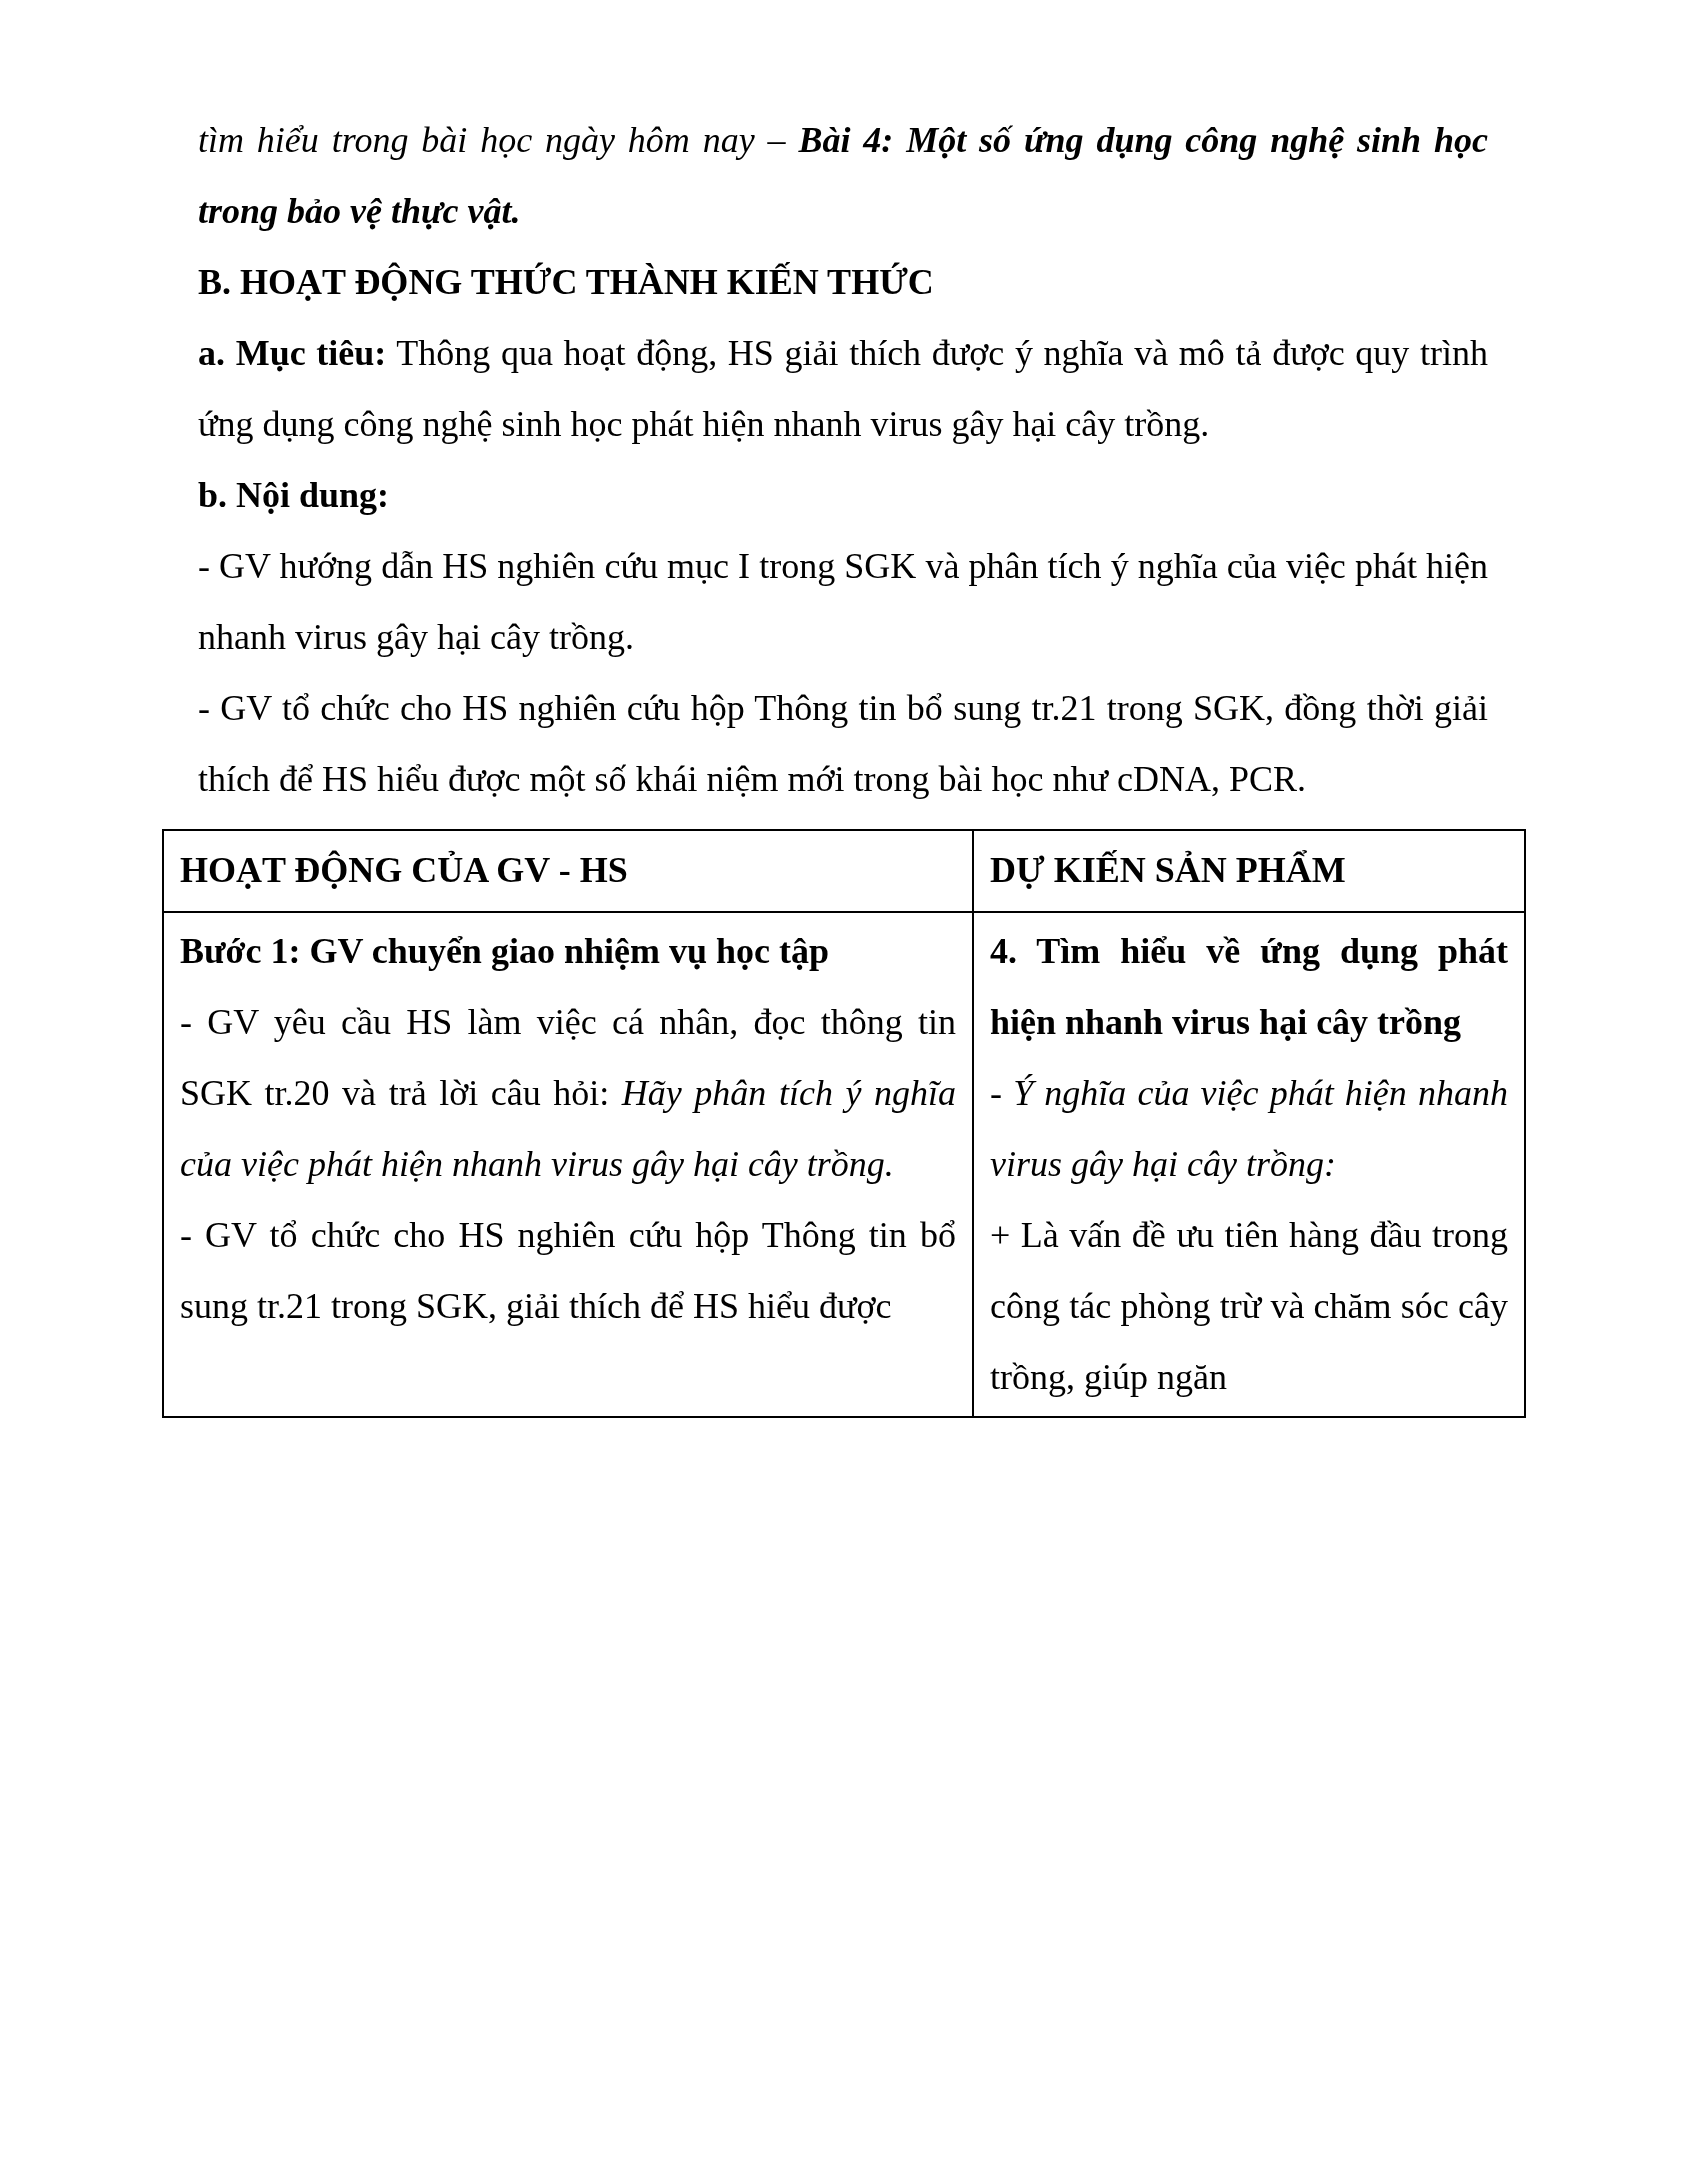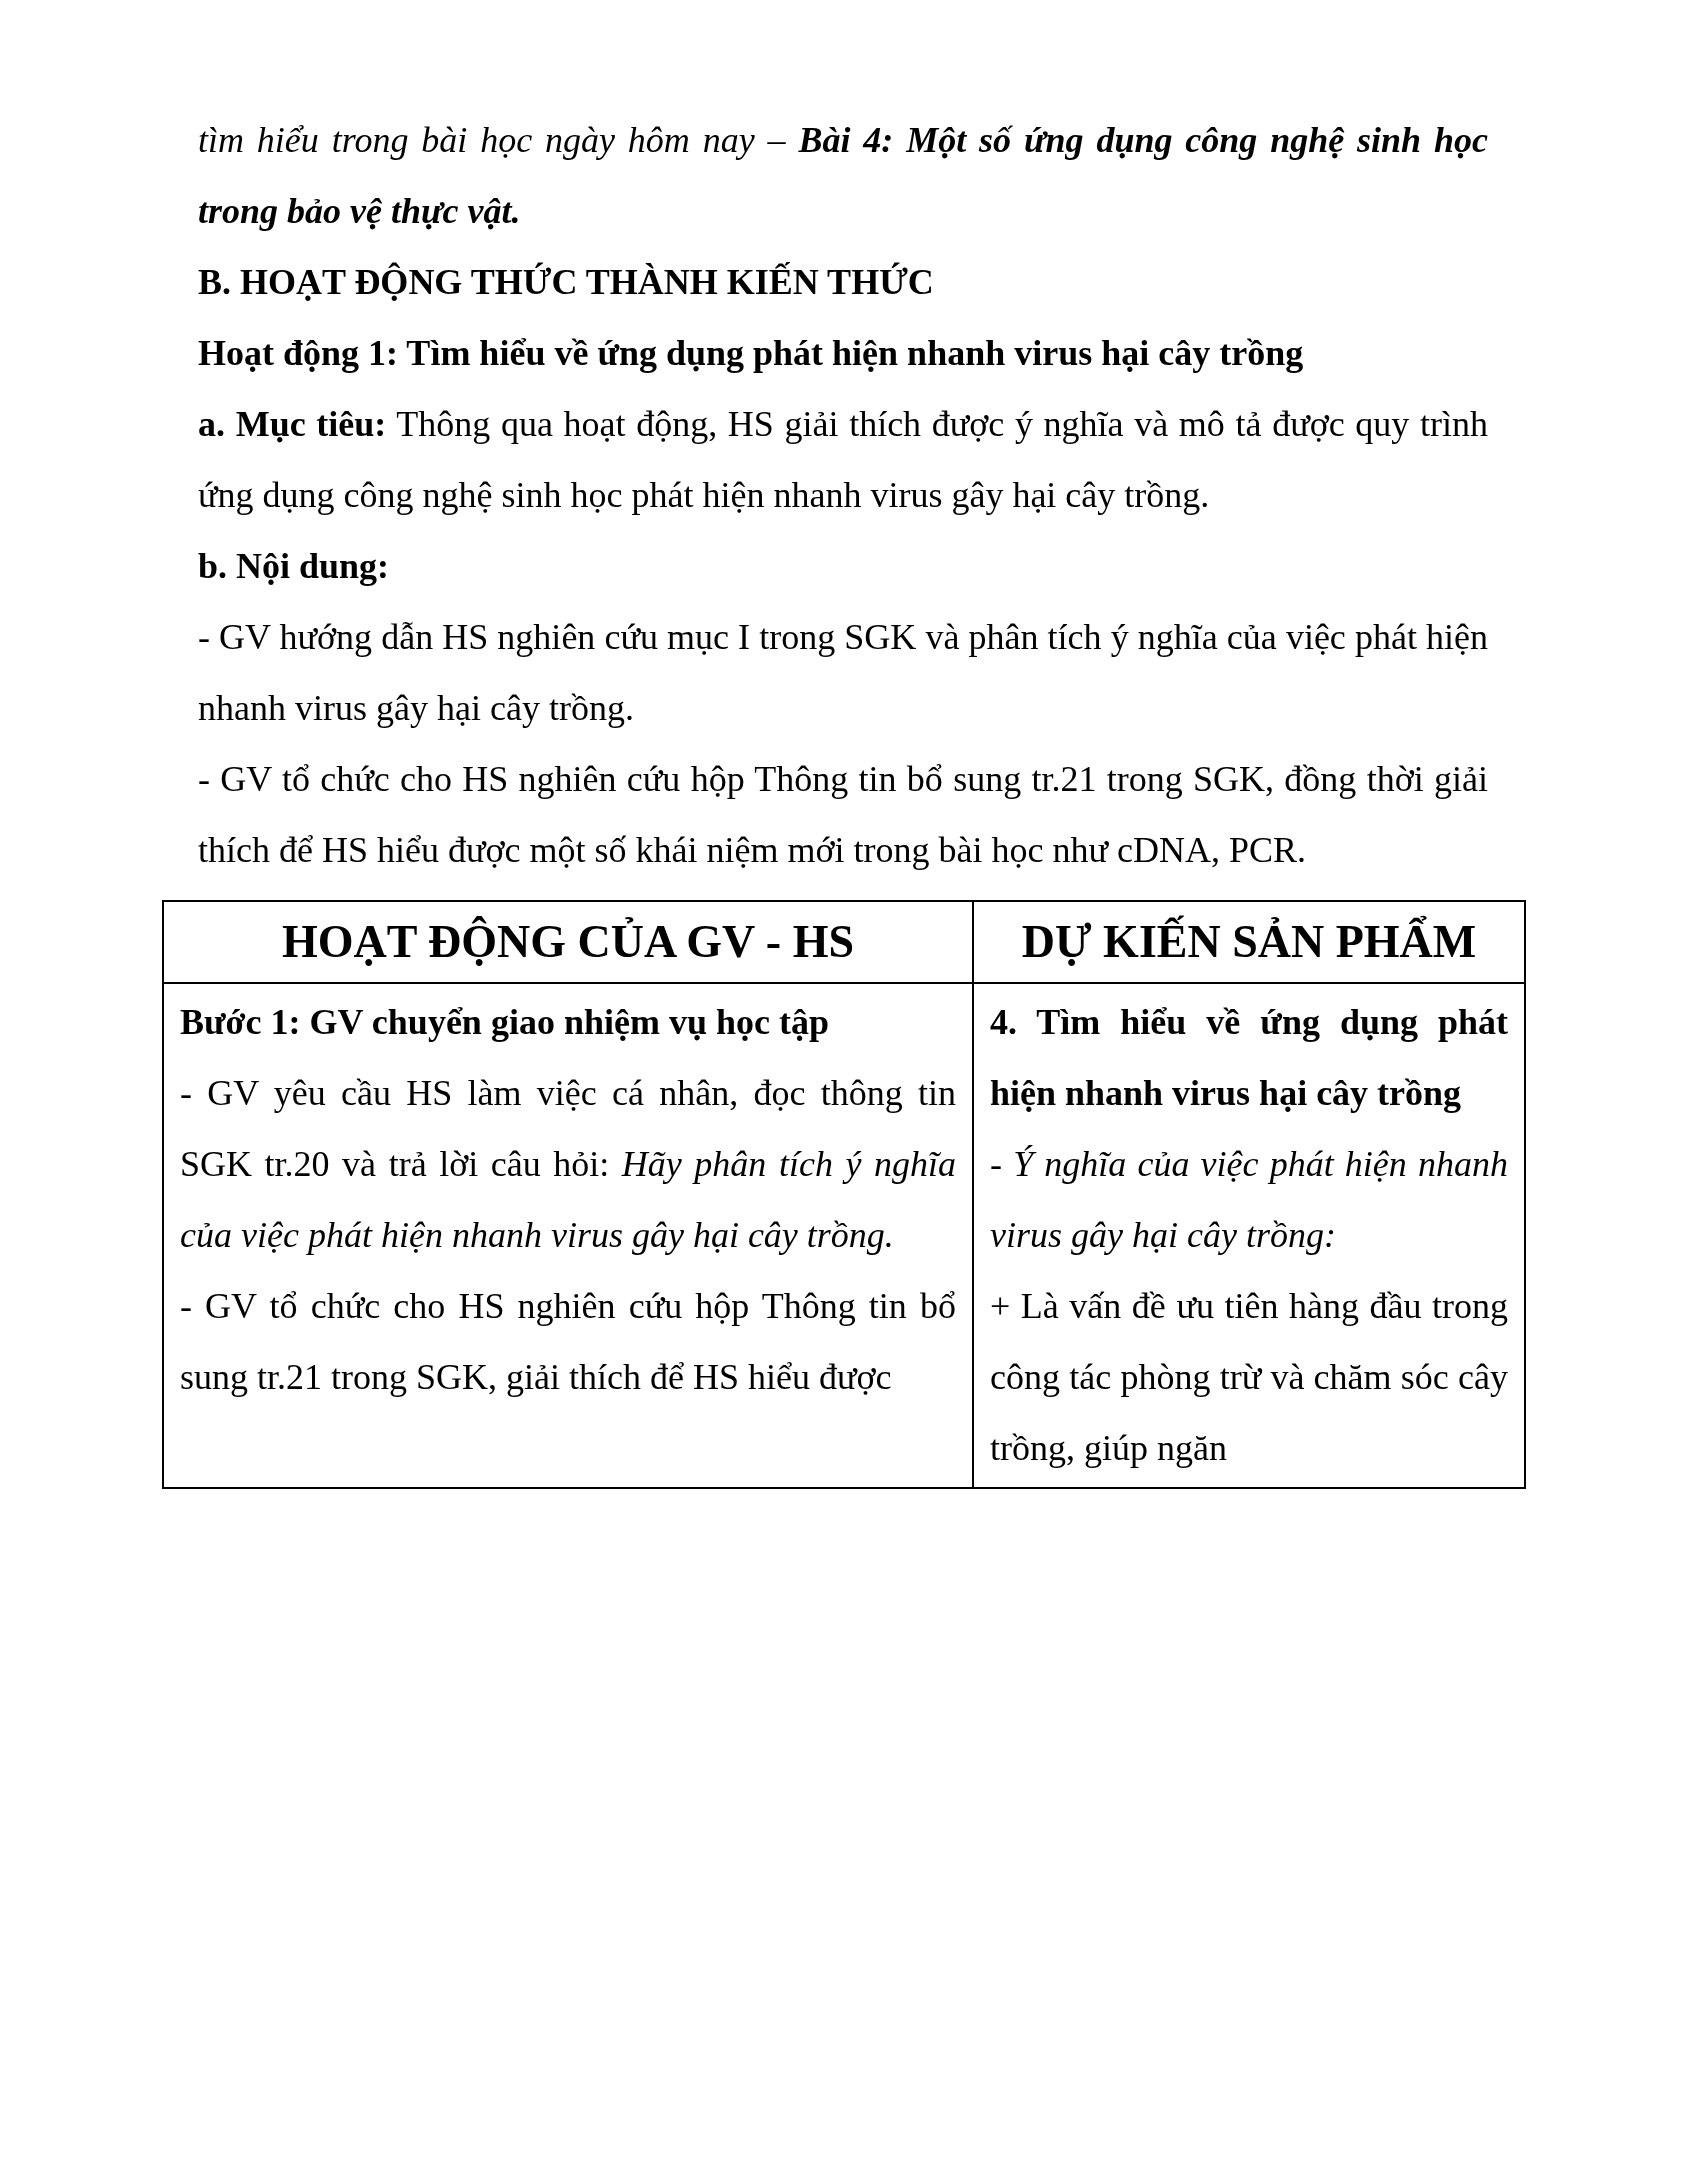--- a/index.html
+++ b/index.html
@@ -40,23 +40,23 @@
     margin-top: 14.3px;
   }
   table.act col.col-left  { width: 810px; }
   table.act col.col-right { width: 552px;  }
   table.act th, table.act td {
     border: 2.4px solid #000000;
     vertical-align: top;
     padding: 3.2px 16px;
   }
   table.act th {
-    font-size: 46px;
+    font-size: 36px;
     line-height: 73px;
-    text-align: center;
+    text-align: left;
     font-weight: bold;
   }
   table.act td p {
     margin: 0;
     font-size: 36px;
     line-height: 71px;
     text-align: justify;
   }
   .pageno {
     position: absolute;
@@ -69,21 +69,20 @@
 </head>
 <body>
 
 <div class="page">
   <div class="content">
 
     <p><span class="i">tìm hiểu trong bài học ngày hôm nay – </span><span class="bi">Bài 4: Một số ứng dụng công nghệ sinh học trong bảo vệ thực vật.</span></p>
 
     <p class="b">B. HOẠT ĐỘNG THỨC THÀNH KIẾN THỨC</p>
 
-    <p class="b">Hoạt động 1: Tìm hiểu về ứng dụng phát hiện nhanh virus hại cây trồng</p>
 
     <p><span class="b">a. Mục tiêu:</span><span> Thông qua hoạt động, HS giải thích được ý nghĩa và mô tả được quy trình ứng dụng công nghệ sinh học phát hiện nhanh virus gây hại cây trồng.</span></p>
 
     <p class="b">b. Nội dung:</p>
 
     <p>- GV hướng dẫn HS nghiên cứu mục I trong SGK và phân tích ý nghĩa của việc phát hiện nhanh virus gây hại cây trồng.</p>
 
     <p>- GV tổ chức cho HS nghiên cứu hộp Thông tin bổ sung tr.21 trong SGK, đồng thời giải thích để HS hiểu được một số khái niệm mới trong bài học như cDNA, PCR.</p>
 
 

